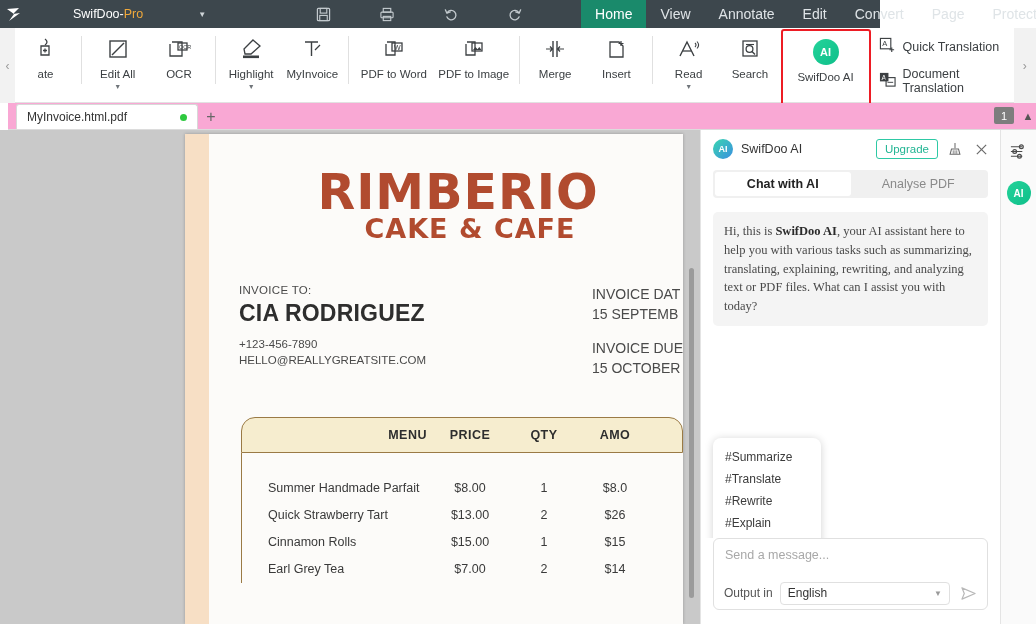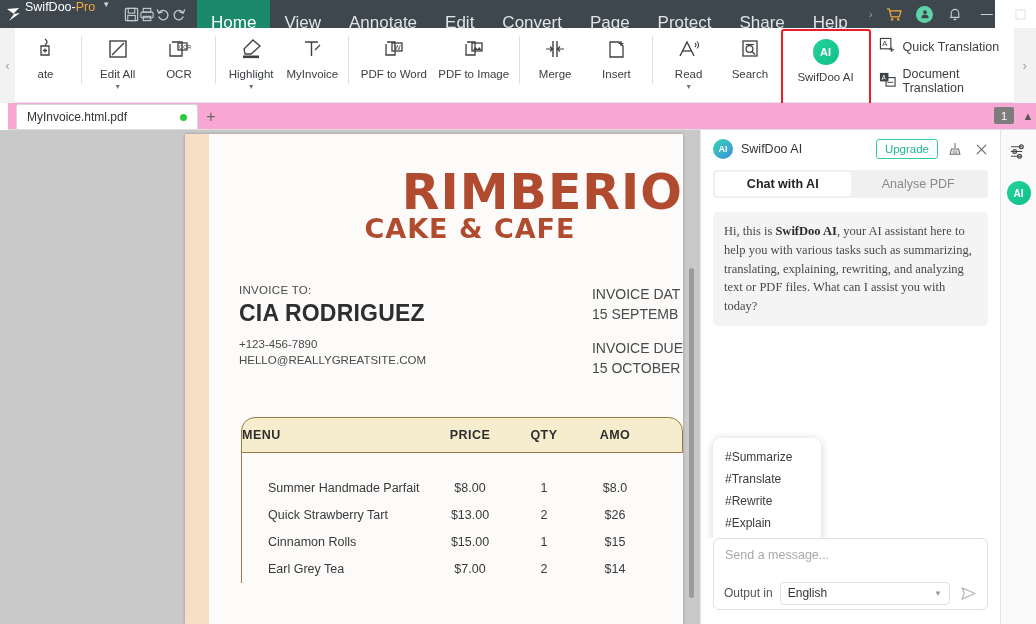--- a/index.html
+++ b/index.html
@@ -6,41 +6,41 @@
   html, body {
     width: 1036px; height: 624px;
     overflow: hidden;
     font-family: "Liberation Sans", sans-serif;
     background: #ffffff;
   }
   #app { position: relative; width: 1036px; height: 624px; }
 
   
   .titlebar {
-    position: absolute; top: 0; left: 0; width: 995px; height: 28px;
-    background: #3d474d; display: flex; align-items: flex-start;
-    color: #e8ecee; font-size: 12.5px;
+    position: absolute; top: 0; left: 0; width: 880px; height: 28px;
+    background: #3d474d; display: flex; align-items: center;
+    color: #e8ecee; font-size: 12.5px; gap: 48px;
   }
   .logo-swift {
     width: 26px; height: 28px; display: flex; align-items: center;
     justify-content: center; margin-left: 6px;
   }
   .brand { font-size: 12.5px; color: #ffffff; margin-left: 2px; white-space: nowrap; }
   .brand .pro { color: #f0a93b; }
   .brand-caret { margin-left: 7px; font-size: 8px; color: #cfd5d8; }
   .tb-sep { width: 1px; height: 16px; background: #5d676d; margin: 0 7px; }
   .tb-icon {
     width: 28px; height: 28px; display: flex; align-items: center;
     justify-content: center; color: #c3cace;
   }
   .menu {
     display: flex; align-items: center; height: 28px; margin-left: 10px;
   }
   .menu-item {
-    padding: 9px 14px; height: 28px; line-height: 28px; font-size: 17px;
+    padding: 0 14px; height: 28px; line-height: 28px; font-size: 14px;
     color: #dfe4e7; white-space: nowrap;
   }
   .menu-item.active { background: #1a8a6b; color: #ffffff; }
   .tb-right { margin-left: auto; display: flex; align-items: center; height: 28px; }
   .tb-chev { width: 18px; text-align: center; color: #9aa3a8; font-size: 11px; }
   .tb-ic2 { width: 30px; height: 28px; display:flex; align-items:center; justify-content:center; }
   .win-btn { width: 34px; height: 28px; display:flex; align-items:center; justify-content:center; color:#dfe4e7; font-size: 12px; }
   .avatar-circle {
     width: 17px; height: 17px; border-radius: 50%; background: #5fd3a8;
     display: flex; align-items: center; justify-content: center;
@@ -117,21 +117,21 @@
     position: absolute; left: 185px; top: 4px; width: 498px; height: 490px;
     background: #fcfbf9; box-shadow: 0 0 3px rgba(0,0,0,.25);
   }
   .doc-leftband { position: absolute; left: 0; top: 0; width: 24px; height: 490px; background: #f7dfc5; }
   .doc-inner { position: absolute; left: 24px; top: 0; right: 0; bottom: 0; padding: 22px 0 0 0; overflow: hidden; }
 
   .inv-logo { text-align: center; padding-top: 14px; }
   .inv-title {
     font-family: "DejaVu Sans", sans-serif; font-weight: bold;
     font-size: 49px; letter-spacing: 1px; color: #b14b2f; line-height: 0.95;
-    white-space: nowrap; margin-left: 24px; text-align: right;
+    white-space: nowrap; margin-left: 24px;
   }
   .inv-sub {
     font-family: "DejaVu Sans", sans-serif; font-weight: bold;
     font-size: 27px; letter-spacing: 1px; color: #b14b2f; margin-top: -4px;
     white-space: nowrap; margin-left: 48px;
   }
   .inv-meta { display: flex; margin-top: 40px; padding: 0 0 0 30px; }
   .inv-to-lbl { font-size: 11.5px; color: #4a4a4a; letter-spacing: .3px; }
   .inv-to-name { font-size: 23px; font-weight: bold; color: #2e2e2e; margin-top: 4px; letter-spacing: .2px; }
   .inv-contact { font-size: 11.5px; color: #4a4a4a; margin-top: 9px; line-height: 1.45; }
@@ -143,21 +143,21 @@
     background: #f6edcf; border: 1.5px solid #9a7a45; border-radius: 14px 14px 0 0;
     height: 36px; display: flex; align-items: center; font-weight: bold;
     font-size: 12.5px; color: #2e2e2e; letter-spacing: .5px;
   }
   .inv-tbody { border-left: 1.5px solid #9a7a45; }
   .inv-row { height: 27px; display: flex; align-items: center; font-size: 12.5px; color: #3a3a3a; }
   .c-menu { width: 185px; padding-left: 26px; }
   .c-price { width: 86px; text-align: center; }
   .c-qty   { width: 62px; text-align: center; }
   .c-amt   { width: 80px; text-align: center; }
-  .inv-thead .c-menu { text-align: left; padding-left: 0; }
+  .inv-thead .c-menu { text-align: right; padding-left: 0; }
 
   .doc-scroll {
     position: absolute; right: 6px; top: 138px; width: 5px; height: 330px;
     background: #9b9b9b; border-radius: 3px;
   }
 
   
   .aipanel {
     position: absolute; top: 130px; left: 700px; width: 300px; height: 494px;
     background: #ffffff; border-left: 1px solid #e4e4e4;

